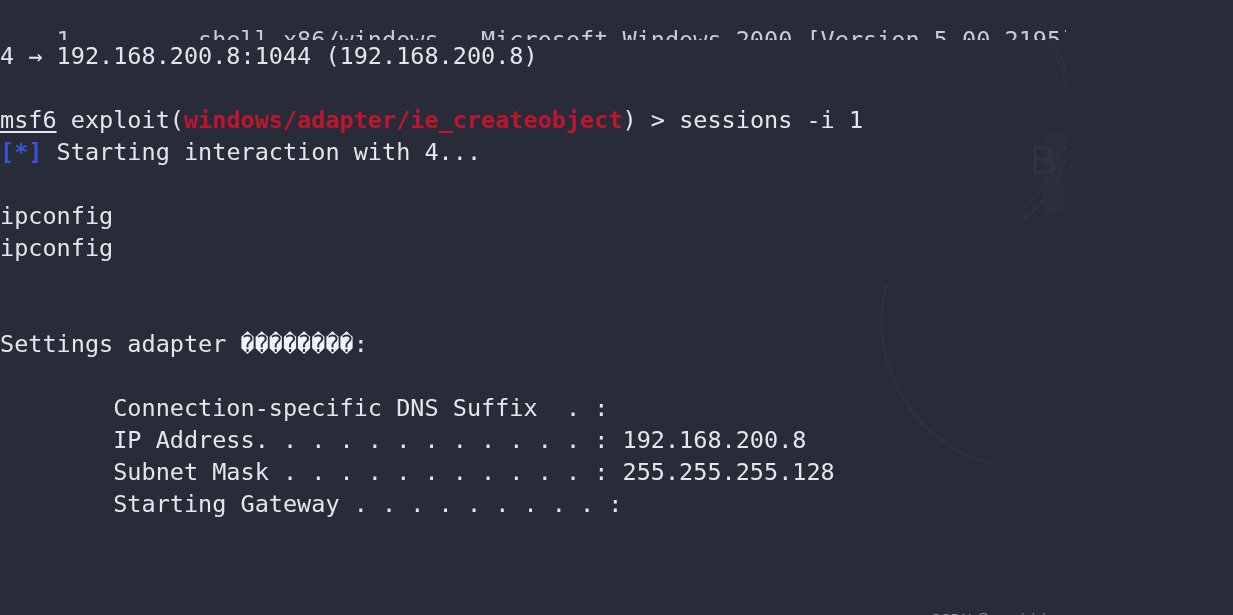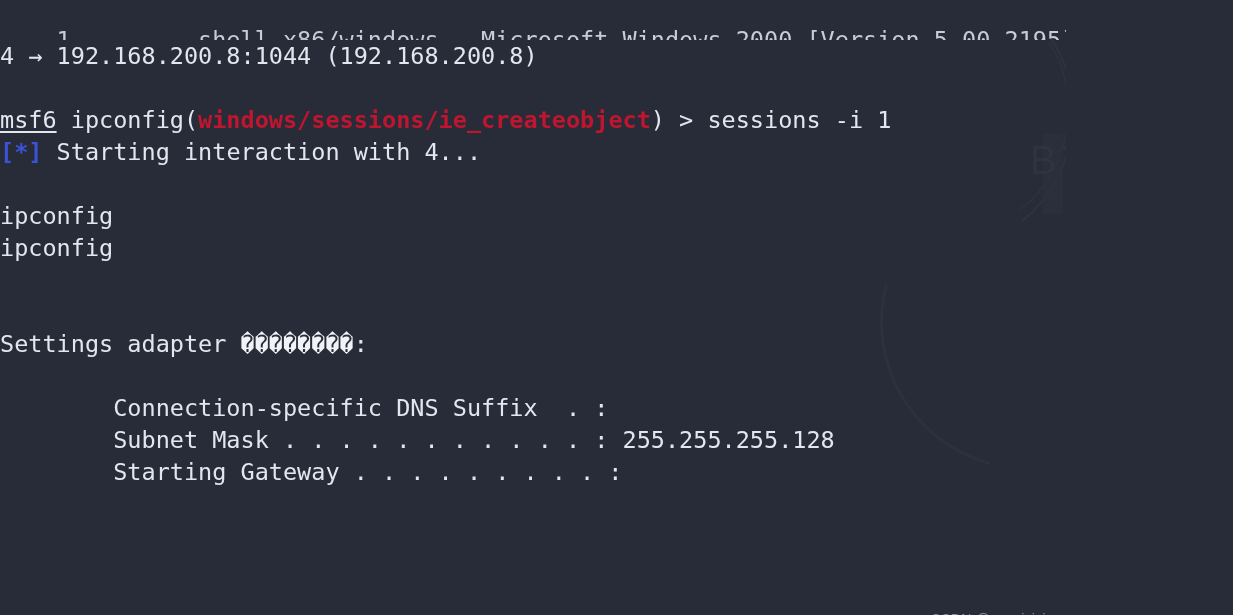--- a/index.html
+++ b/index.html
@@ -162,41 +162,42 @@
   </div>
 
   <div class="screen">
 
     <div class="line clipped-top"><span class="dim">    1         shell x86/windows   Microsoft Windows 2000 [Version 5.00.2195] (C)</span></div>
 
     <div class="line"><span class="white">4 → 192.168.200.8:1044 (192.168.200.8)</span></div>
 
     <div class="line"><span></span></div>
 
-    <div class="line"><span class="white underline">msf6</span><span class="white"> ipconfig(</span><span class="red">windows/sessions/ie_createobject</span><span class="white">) &gt; </span><span class="white">sessions -i 1</span></div>
+    <div class="line"><span class="white underline">msf6</span><span class="white"> exploit(</span><span class="red">windows/adapter/ie_createobject</span><span class="white">) &gt; </span><span class="white">sessions -i 1</span></div>
 
     <div class="line"><span class="blue">[*]</span><span class="white"> Starting interaction with 4...</span></div>
 
     <div class="line"><span></span></div>
 
     <div class="line"><span class="white">ipconfig</span></div>
 
     <div class="line"><span class="white">ipconfig</span></div>
 
     <div class="line"><span></span></div>
 
 
     <div class="line"><span></span></div>
 
     <div class="line"><span class="white">Settings adapter </span><span class="repl">��������</span><span class="white">:</span></div>
 
     <div class="line"><span></span></div>
 
     <div class="line"><span class="white">        Connection-specific DNS Suffix  . :</span></div>
 
+    <div class="line"><span class="white">        IP Address. . . . . . . . . . . . : 192.168.200.8</span></div>
 
     <div class="line"><span class="white">        Subnet Mask . . . . . . . . . . . : 255.255.255.128</span></div>
 
     <div class="line"><span class="white">        Starting Gateway . . . . . . . . . :</span></div>
 
     <div class="line"><span></span></div>
 
 
   </div>
 

